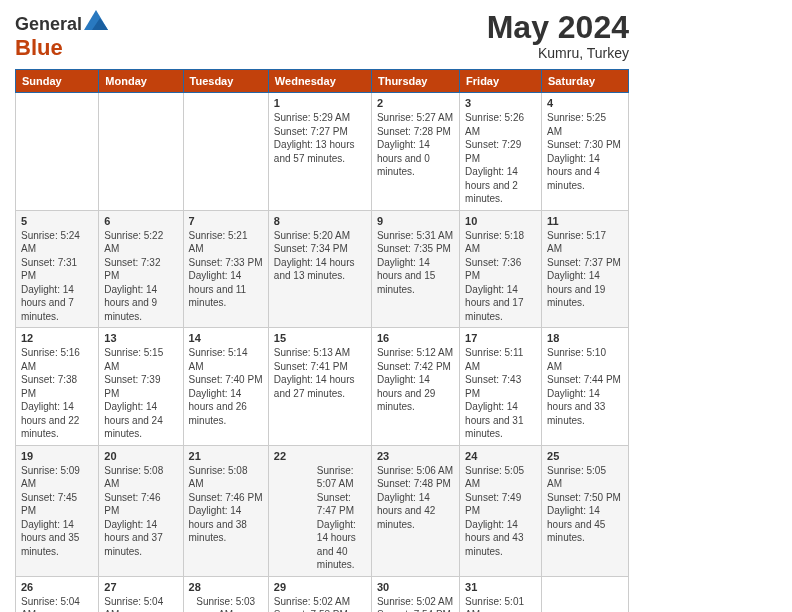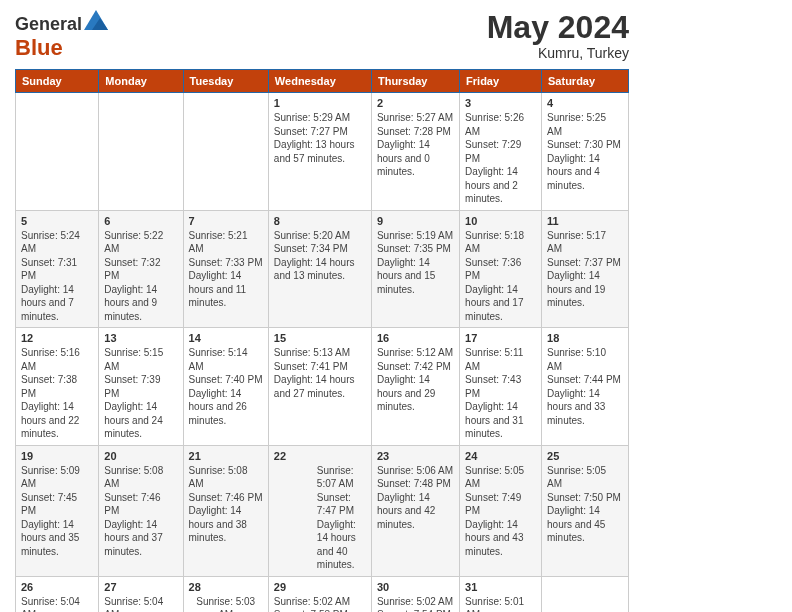--- a/index.html
+++ b/index.html
@@ -183,21 +183,21 @@
 Daylight: 14 hours and 11 minutes.</div>
           </td>
           <td>
             <span class="day-number">8</span>
             <div class="day-info" style="white-space: pre-line;">Sunrise: 5:20 AM
 Sunset: 7:34 PM
 Daylight: 14 hours and 13 minutes.</div>
           </td>
           <td>
             <span class="day-number">9</span>
-            <div class="day-info" style="white-space: pre-line;">Sunrise: 5:19 AM
+            <div class="day-info" style="white-space: pre-line;">Sunrise: 5:31 AM
 Sunset: 7:35 PM
 Daylight: 14 hours and 15 minutes.</div>
           </td>
           <td>
             <span class="day-number">10</span>
             <div class="day-info" style="white-space: pre-line;">Sunrise: 5:18 AM
 Sunset: 7:36 PM
 Daylight: 14 hours and 17 minutes.</div>
           </td>
           <td>

